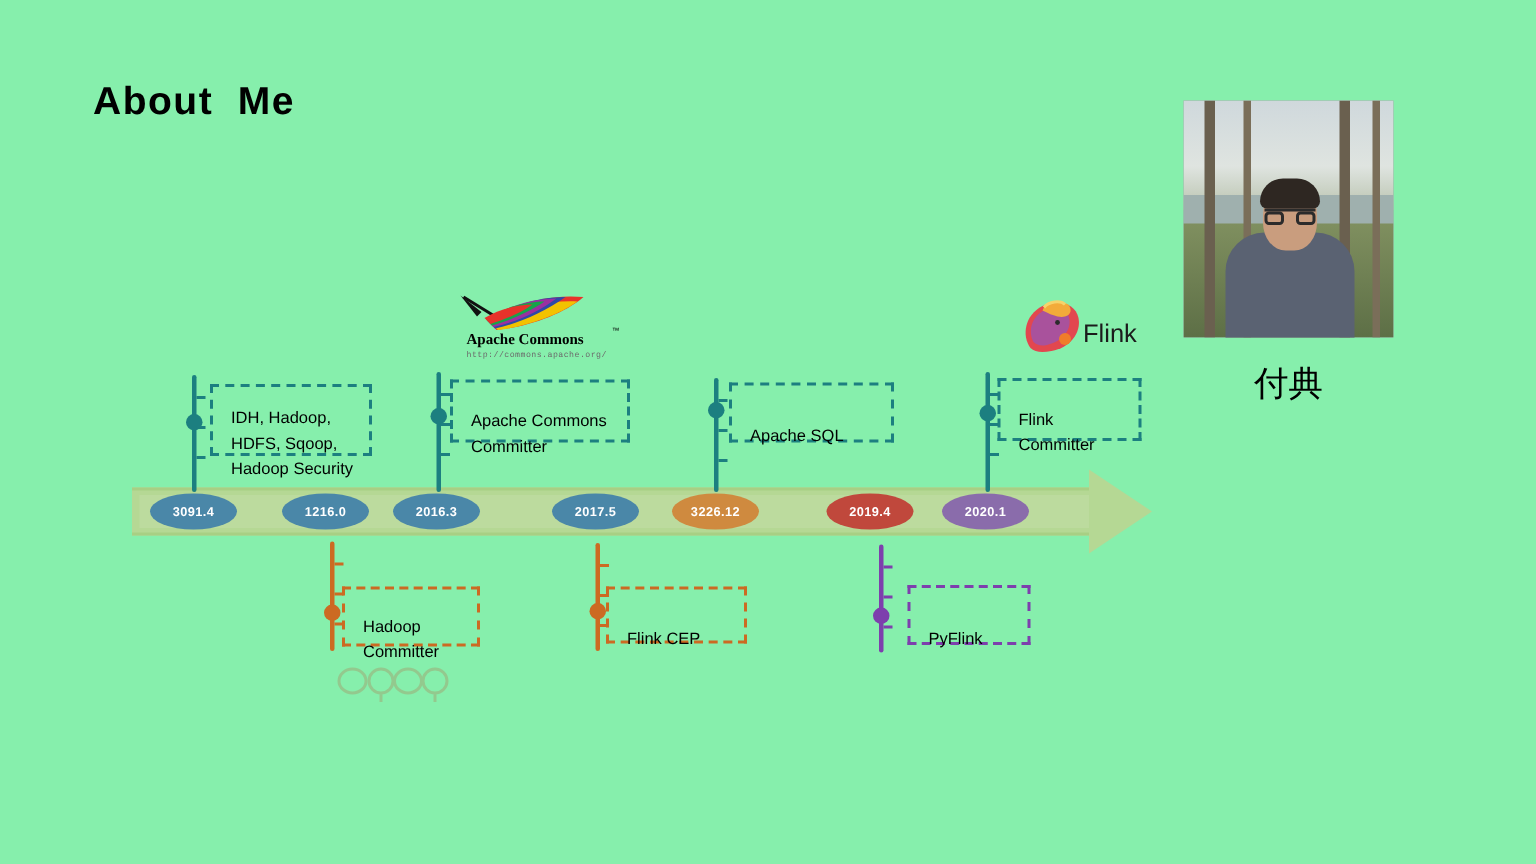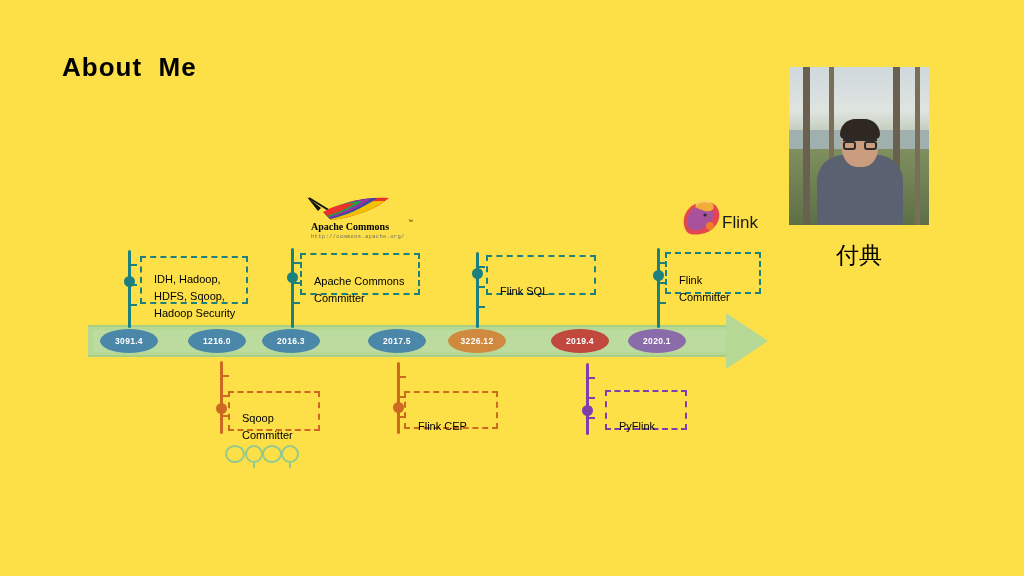--- a/index.html
+++ b/index.html
@@ -4,21 +4,21 @@
 <style>
   html, body {
     margin: 0;
     padding: 0;
     background: #ffffff;
   }
   #slide {
     position: relative;
     width: 1024px;
     height: 576px;
-    background: #fde047;
+    background: #86efac;
     overflow: hidden;
     font-family: "Liberation Sans", sans-serif;
   }
 
   
   #slide-title {
     position: absolute;
     left: 62px;
     top: 52px;
     font-size: 26px;
@@ -302,21 +302,21 @@
         <div class="callout-text">Apache Commons
 Committer</div>
       </div>
       <div class="stem" style="left: 476px; top: 252px; height: 76px; background: rgb(28, 127, 128);">
         <div class="knot" style="top: 16px; background: rgb(28, 127, 128);"></div>
         <div class="tick" style="top: 14px; background: rgb(28, 127, 128);"></div>
         <div class="tick" style="top: 34px; background: rgb(28, 127, 128);"></div>
         <div class="tick" style="top: 54px; background: rgb(28, 127, 128);"></div>
       </div>
       <div class="callout" style="left: 486px; top: 255px; width: 110px; height: 40px; border-color: rgb(28, 127, 128);">
-        <div class="callout-text">Flink SQL</div>
+        <div class="callout-text">Apache SQL</div>
       </div>
       <div class="stem" style="left: 657px; top: 248px; height: 80px; background: rgb(28, 127, 128);">
         <div class="knot" style="top: 22px; background: rgb(28, 127, 128);"></div>
         <div class="tick" style="top: 14px; background: rgb(28, 127, 128);"></div>
         <div class="tick" style="top: 34px; background: rgb(28, 127, 128);"></div>
         <div class="tick" style="top: 54px; background: rgb(28, 127, 128);"></div>
       </div>
       <div class="callout" style="left: 665px; top: 252px; width: 96px; height: 42px; border-color: rgb(28, 127, 128);">
         <div class="callout-text">Flink
 Committer</div>
@@ -324,21 +324,21 @@
     </div>
 
   <div id="callouts-below-layer">
       <div class="stem" style="left: 220px; top: 361px; height: 73px; background: rgb(204, 106, 34);">
         <div class="knot" style="top: 42px; background: rgb(204, 106, 34);"></div>
         <div class="tick" style="top: 14px; background: rgb(204, 106, 34);"></div>
         <div class="tick" style="top: 34px; background: rgb(204, 106, 34);"></div>
         <div class="tick" style="top: 54px; background: rgb(204, 106, 34);"></div>
       </div>
       <div class="callout" style="left: 228px; top: 391px; width: 92px; height: 40px; border-color: rgb(204, 106, 34);">
-        <div class="callout-text">Sqoop
+        <div class="callout-text">Hadoop
 Committer</div>
       </div>
       <div class="stem" style="left: 397px; top: 362px; height: 72px; background: rgb(204, 106, 34);">
         <div class="knot" style="top: 40px; background: rgb(204, 106, 34);"></div>
         <div class="tick" style="top: 14px; background: rgb(204, 106, 34);"></div>
         <div class="tick" style="top: 34px; background: rgb(204, 106, 34);"></div>
         <div class="tick" style="top: 54px; background: rgb(204, 106, 34);"></div>
       </div>
       <div class="callout" style="left: 404px; top: 391px; width: 94px; height: 38px; border-color: rgb(204, 106, 34);">
         <div class="callout-text">Flink CEP</div>

